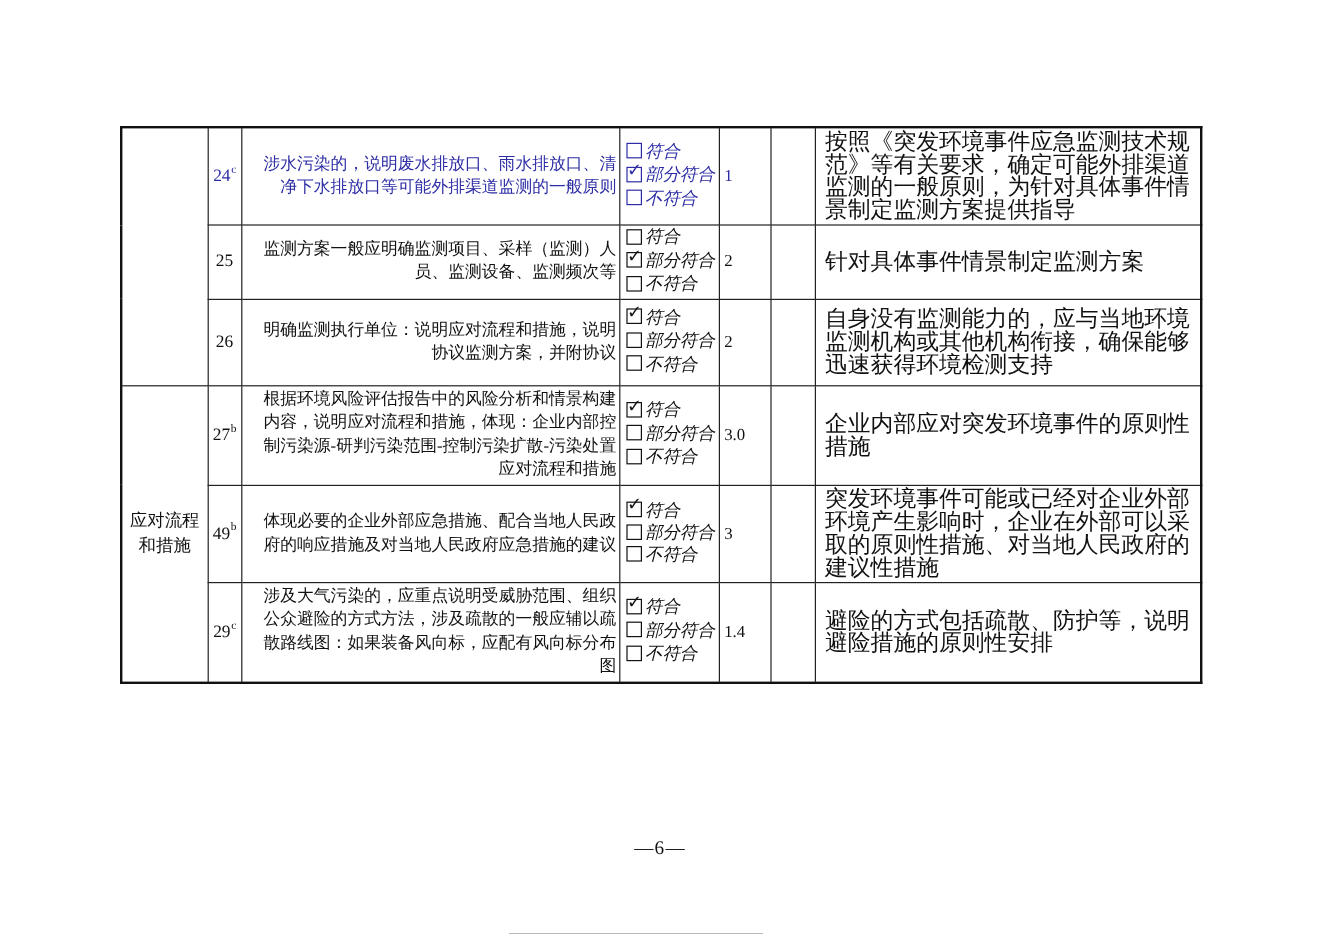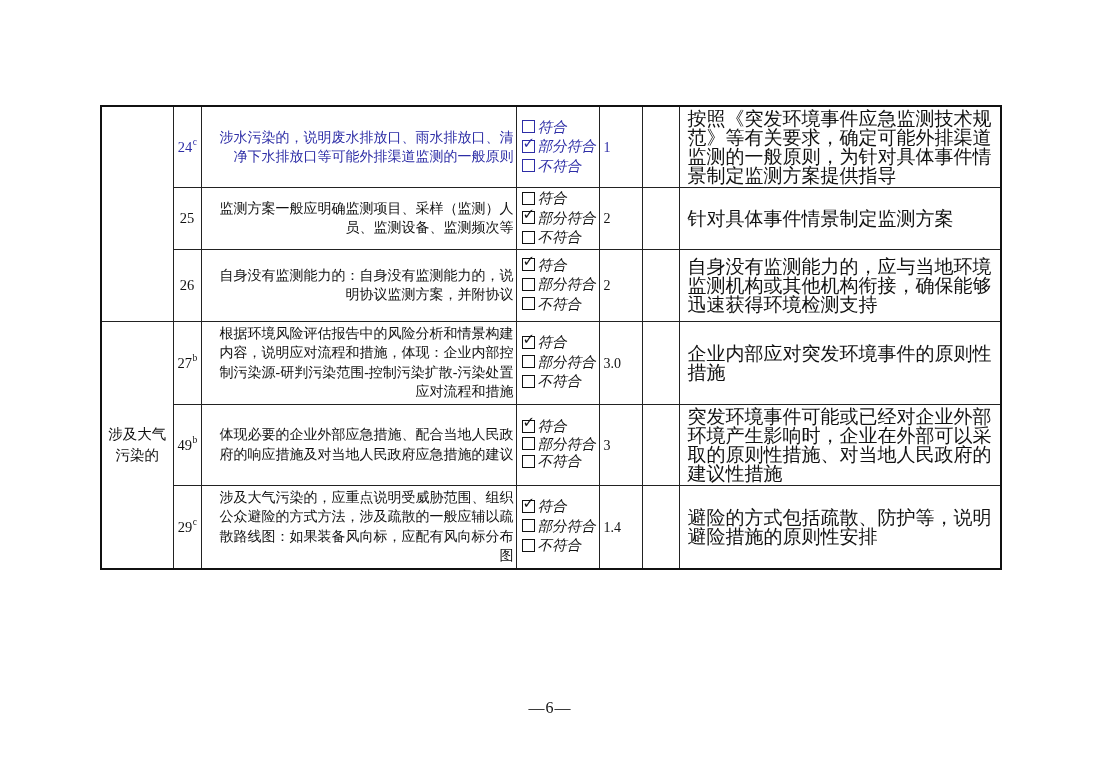--- a/index.html
+++ b/index.html
@@ -83,33 +83,33 @@
         <div class="opt"><span class="box on"></span><span>部分符合</span></div>
         <div class="opt"><span class="box"></span><span>不符合</span></div>
       </td>
       <td class="score">2</td>
       <td class="gap"></td>
       <td class="remark">针对具体事件情景制定监测方案</td>
     </tr>
 
     <tr style="height:72px">
       <td class="num"><span>26</span><sup></sup></td>
-      <td class="desc">自身没有监测能力的：自身没有监测能力的，说明协议监测方案，并附协议</td>
+      <td class="desc">明确监测执行单位：说明应对流程和措施，说明协议监测方案，并附协议</td>
       <td class="chk">
         <div class="opt"><span class="box on"></span><span>符合</span></div>
         <div class="opt"><span class="box"></span><span>部分符合</span></div>
         <div class="opt"><span class="box"></span><span>不符合</span></div>
       </td>
       <td class="score">2</td>
       <td class="gap"></td>
       <td class="remark">自身没有监测能力的，应与当地环境监测机构或其他机构衔接，确保能够迅速获得环境检测支持</td>
     </tr>
 
     <tr style="height:73px">
-      <td class="cat" rowspan="3">涉及大气污染的</td>
+      <td class="cat" rowspan="3">应对流程和措施</td>
       <td class="num"><span>27</span><sup>b</sup></td>
       <td class="desc">根据环境风险评估报告中的风险分析和情景构建内容，说明应对流程和措施，体现：企业内部控制污染源-研判污染范围-控制污染扩散-污染处置应对流程和措施</td>
       <td class="chk">
         <div class="opt"><span class="box on"></span><span>符合</span></div>
         <div class="opt"><span class="box"></span><span>部分符合</span></div>
         <div class="opt"><span class="box"></span><span>不符合</span></div>
       </td>
       <td class="score">3.0</td>
       <td class="gap"></td>
       <td class="remark">企业内部应对突发环境事件的原则性措施</td>

